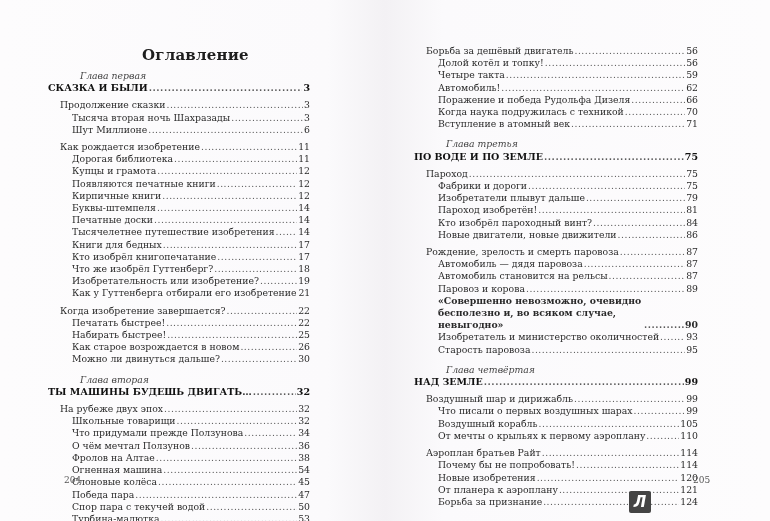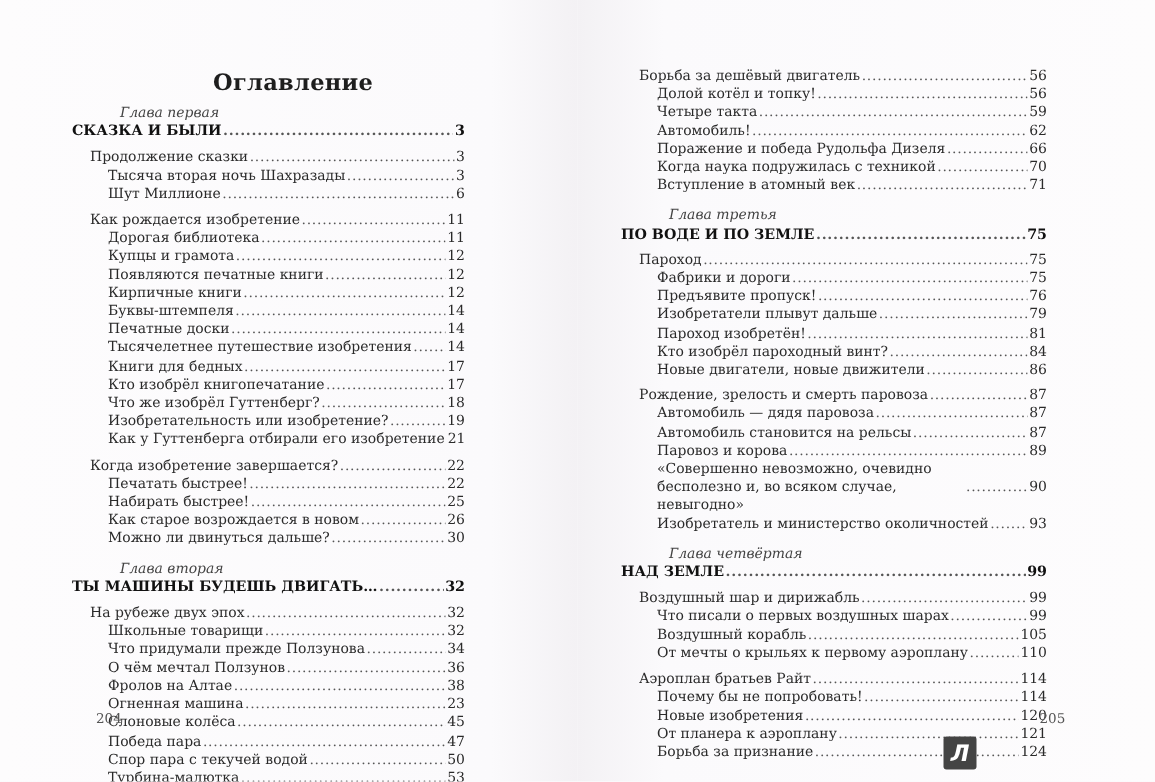--- a/index.html
+++ b/index.html
@@ -25,21 +25,21 @@
   .chapter-label:first-child { margin-top:0; }
   .entry { display:flex; align-items:baseline; white-space:nowrap; }
   .entry .t { flex:0 0 auto; }
   .entry .d { flex:1 1 auto; overflow:hidden; color:#555; margin:0 1px; }
   .entry .d::after { content:"......................................................................................................................................................................"; letter-spacing:0.5px; }
   .entry .p { flex:0 0 auto; text-align:right; }
   .entry.chapter { font-weight:bold; font-size:9.5px; color:#111; margin-bottom:5px; }
   .entry.lvl1 { padding-left:12px; }
   .entry.lvl2 { padding-left:24px; }
   .gap { height:5px; }
-  .entry.multi { align-items:center; }
+  .entry.multi { align-items:flex-end;font-weight:bold; }
   .multi .t { white-space:normal; width:205px; }
   .page-num { position:absolute; font-size:9px; color:#555; top:475px; }
   .left .page-num { left:64px; }
   .right .page-num { left:308px; }
   .logo {
     position:absolute; left:629px; top:491px; width:22px; height:22px;
     background:#444; border-radius:2px; color:#fff;
     font-family:"DejaVu Sans", sans-serif; font-weight:bold; font-style:italic;
     font-size:15px; line-height:22px; text-align:center;
   }
@@ -190,21 +190,21 @@
         <span class="p">36</span>
       </div>
       <div class="entry lvl2">
         <span class="t">Фролов на Алтае</span>
         <span class="d"></span>
         <span class="p">38</span>
       </div>
       <div class="entry lvl2">
         <span class="t">Огненная машина</span>
         <span class="d"></span>
-        <span class="p">23</span>
+        <span class="p">54</span>
       </div>
       <div class="entry lvl2">
         <span class="t">Слоновые колёса</span>
         <span class="d"></span>
         <span class="p">45</span>
       </div>
       <div class="entry lvl2">
         <span class="t">Победа пара</span>
         <span class="d"></span>
         <span class="p">47</span>
@@ -270,25 +270,20 @@
         <span class="t">Пароход</span>
         <span class="d"></span>
         <span class="p">75</span>
       </div>
       <div class="entry lvl2">
         <span class="t">Фабрики и дороги</span>
         <span class="d"></span>
         <span class="p">75</span>
       </div>
       <div class="entry lvl2">
-        <span class="t">Предъявите пропуск!</span>
-        <span class="d"></span>
-        <span class="p">76</span>
-      </div>
-      <div class="entry lvl2">
         <span class="t">Изобретатели плывут дальше</span>
         <span class="d"></span>
         <span class="p">79</span>
       </div>
       <div class="entry lvl2">
         <span class="t">Пароход изобретён!</span>
         <span class="d"></span>
         <span class="p">81</span>
       </div>
       <div class="entry lvl2">
@@ -324,20 +319,25 @@
       </div>
       <div class="entry lvl2 multi">
         <span class="t">«Совершенно невозможно, очевидно бесполезно и, во всяком случае, невыгодно»</span>
         <span class="d"></span>
         <span class="p">90</span>
       </div>
       <div class="entry lvl2">
         <span class="t">Изобретатель и министерство околичностей</span>
         <span class="d"></span>
         <span class="p">93</span>
+      </div>
+      <div class="entry lvl2">
+        <span class="t">Старость паровоза</span>
+        <span class="d"></span>
+        <span class="p">95</span>
       </div>
       <div class="chapter-label">Глава четвёртая</div>
       <div class="entry chapter">
         <span class="t">НАД ЗЕМЛЕ</span>
         <span class="d"></span>
         <span class="p">99</span>
       </div>
       <div class="entry lvl1">
         <span class="t">Воздушный шар и дирижабль</span>
         <span class="d"></span>

